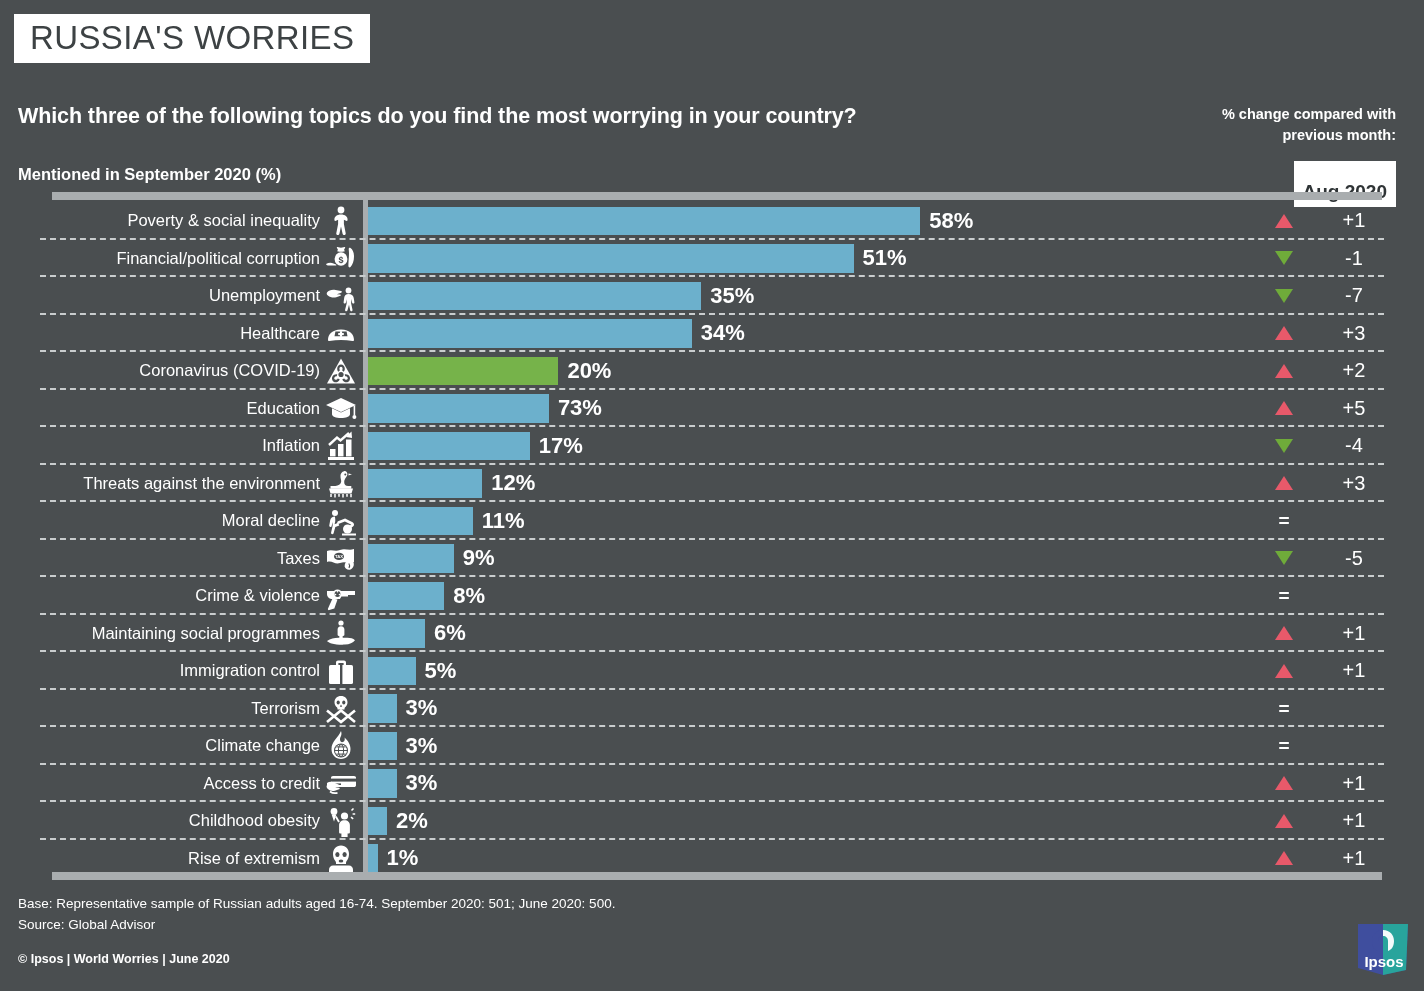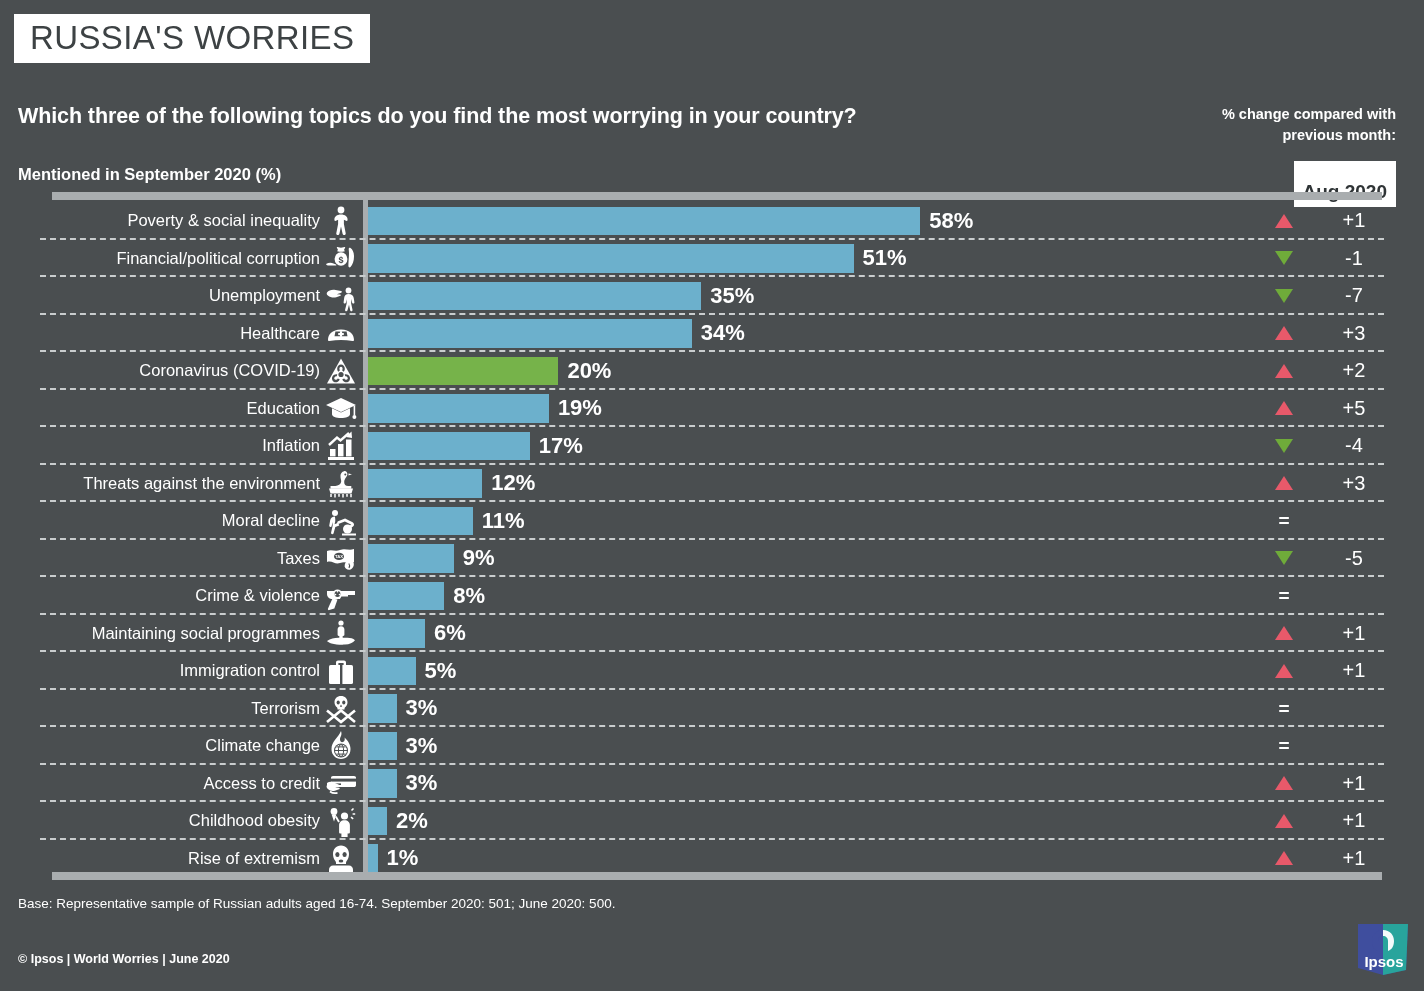--- a/index.html
+++ b/index.html
@@ -215,21 +215,21 @@
         <div class="label">Education</div>
         <div class="icon">
           <svg width="32" height="32" viewBox="0 0 32 32">
             <path d="M16 6 31 13 16 20 1 13z" fill="#ffffff"></path>
             <path d="M7 16.2v6c0 2.2 4 3.8 9 3.8s9-1.6 9-3.8v-6l-9 4.2z" fill="#ffffff"></path>
             <path d="M29.4 13.8v9.4" stroke="#ffffff" stroke-width="1.6" fill="none"></path>
             <circle cx="29.4" cy="25" r="2" fill="#ffffff"></circle>
           </svg>
         </div>
         <div class="bar" style="width: 180.88px;"></div>
-        <div class="value" style="left: 548.88px;">19%</div>
+        <div class="value" style="left: 548.88px;">73%</div>
         <div class="delta-arrow">
           <span class="tri-up"></span>
         </div>
         <div class="delta-val">+5</div>
         <div class="sep"></div>
       </div>
       <div class="row" style="top: 235px;">
         <div class="label">Inflation</div>
         <div class="icon">
           <svg width="32" height="32" viewBox="0 0 32 32">
@@ -459,20 +459,21 @@
           <span class="tri-up"></span>
         </div>
         <div class="delta-val">+1</div>
       </div>
     </div>
   <div id="bottom-rule"></div>
 </div>
 
 <div id="footer">
   <div class="foot-line">Base: Representative sample of Russian adults aged 16-74. September 2020: 501; June 2020: 500.</div>
+  <div class="foot-line">Source: Global Advisor</div>
 </div>
 <div id="copyright">© Ipsos | World Worries | June 2020</div>
 
 <div id="logo">
   <svg width="56" height="56" viewBox="0 0 56 56">
     <path d="M2 3 H52 L50 49 L27 54 L2 47 Z" fill="#3f4e9e"></path>
     <path d="M27 3 H52 L50 49 L27 54 Z" fill="#28a49c"></path>
     <path d="M27 9 c7 0 11 5 11 11 c0 6 -3 9 -6 10 v-10 c0 -3 -2 -5 -5 -5 z" fill="#ffffff" opacity="0.95"></path>
     <path d="M27 9 c-7 0 -11 5 -11 11 c0 6 3 9 6 10 v-10 c0 -3 2 -5 5 -5 z" fill="#3f4e9e" opacity="0.55"></path>
     <text x="28" y="46" font-family="Liberation Sans, sans-serif" font-size="15" font-weight="bold" fill="#ffffff" text-anchor="middle">Ipsos</text>

